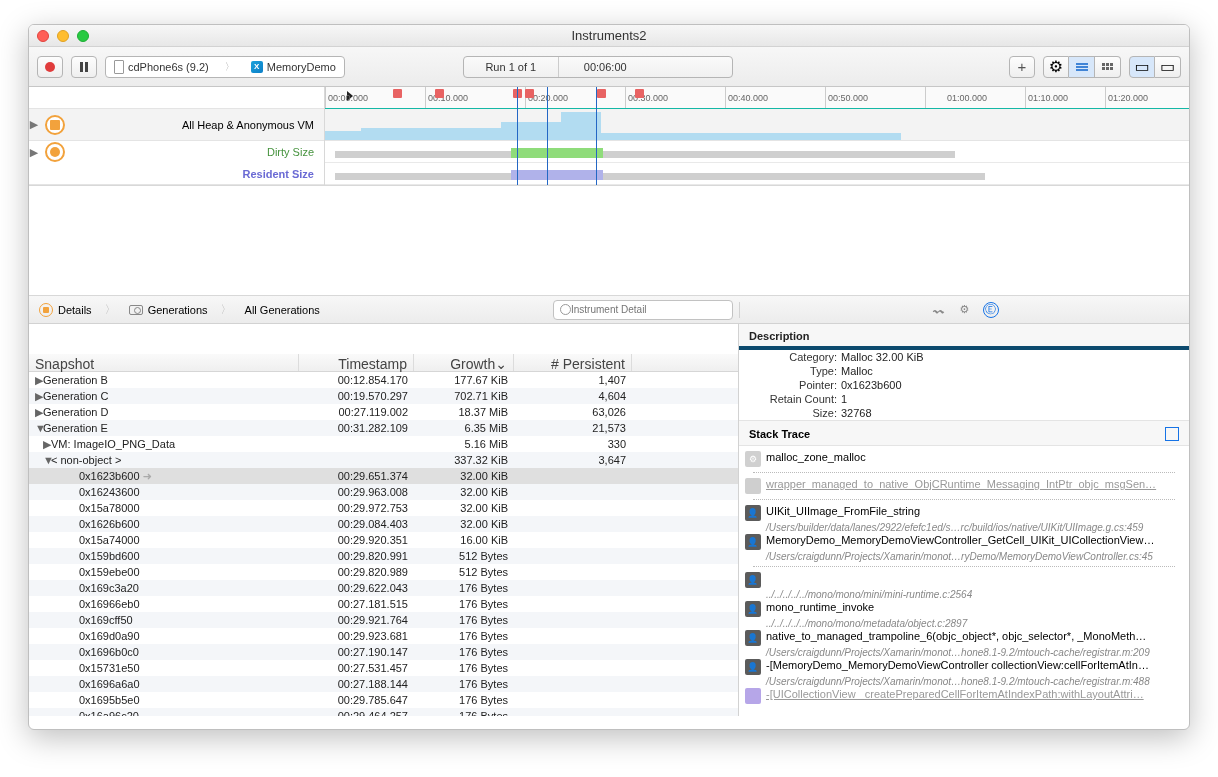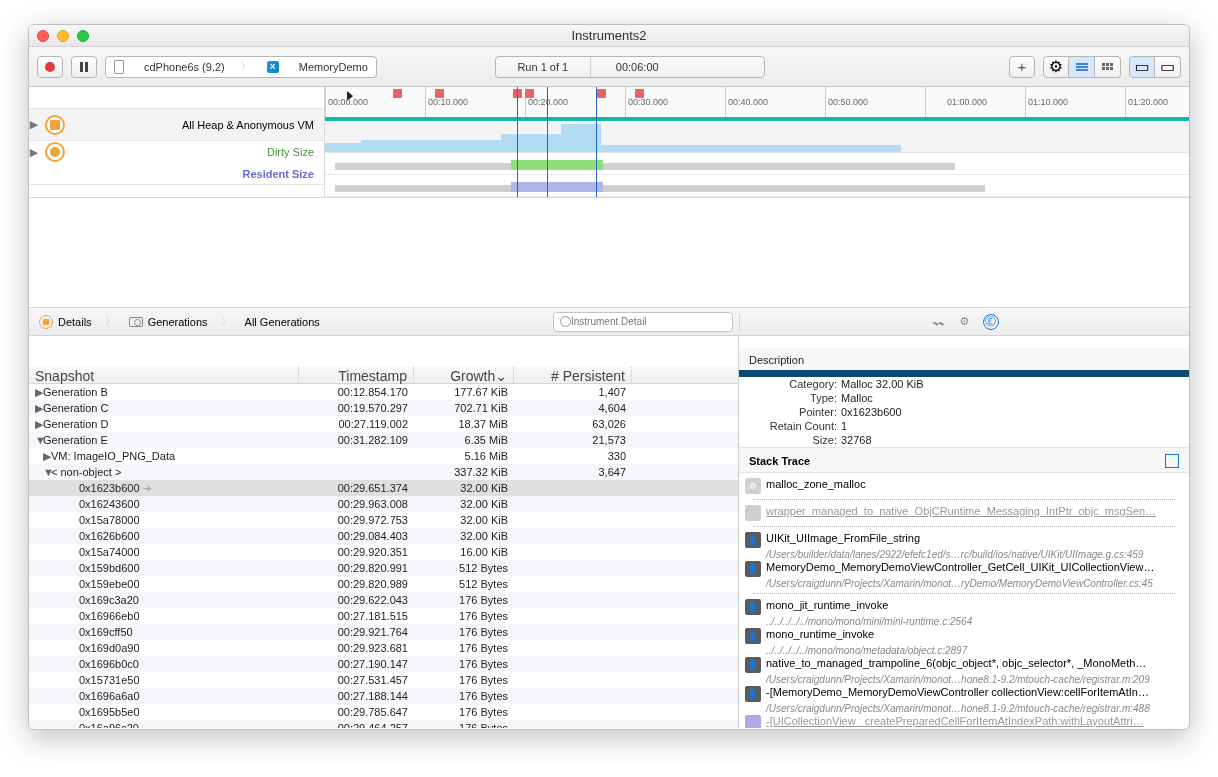--- a/index.html
+++ b/index.html
@@ -13,21 +13,21 @@
 .dot.red { background: #ff5f57; border:1px solid #e0443e; }
 .dot.yellow { background: #ffbd2e; border:1px solid #dfa123; }
 .dot.green { background: #28ca42; border:1px solid #1dad34; }
 .titlebar .title { position: absolute; left:0; right:0; text-align:center; font-size:13px; color:#333; pointer-events:none; }
 
 .toolbar { height: 40px; background: linear-gradient(#f7f7f7,#ececec); border-bottom:1px solid #c6c6c6; display:flex; align-items:center; padding:0 8px; gap:8px; }
 .btn { height: 22px; border:1px solid #b5b5b5; border-radius:4px; background:linear-gradient(#fdfdfd,#efefef); display:inline-flex; align-items:center; justify-content:center; padding:0 6px; font-size:11px; color:#333; cursor:pointer; }
 .btn.rec { width:26px; } .btn.rec .r { width:10px; height:10px; border-radius:50%; background:#e03c3c; }
 .btn.pause { width:26px; } .btn.pause .p { display:flex; gap:2px; } .btn.pause .p span{ width:3px; height:10px; background:#444; }
 .device-crumb { display:flex; align-items:center; border:1px solid #b5b5b5; border-radius:4px; height:22px; overflow:hidden; background:#fff; }
-.device-crumb .seg { padding:0 8px; font-size:11px; color:#333; display:flex; align-items:center; gap:20px; height:100%; }
+.device-crumb .seg { padding:0 8px; font-size:11px; color:#333; display:flex; align-items:center; gap:4px; height:100%; }
 .device-crumb .chev { color:#aaa; font-size:10px; }
 .device-icon { width:10px; height:14px; border:1px solid #999; border-radius:1px; }
 .app-icon { width:12px; height:12px; background:linear-gradient(135deg,#18a1db,#0e7fc7); border-radius:2px; display:flex; align-items:center; justify-content:center; color:#fff; font-size:8px; font-weight:bold; }
 
 .combined-status { flex:0 0 auto; margin-left:110px; width:270px; height:22px; border:1px solid #b5b5b5; border-radius:4px; background:linear-gradient(#fafafa,#f0f0f0); display:flex; align-items:center; font-size:11px; color:#333; }
 .combined-status .s1 { width:95px; border-right:1px solid #ccc; height:100%; display:flex; align-items:center; justify-content:center; }
 .combined-status .s2 { flex:1; padding-left:25px; }
 
 .toolbar-right { margin-left:auto; display:flex; gap:8px; }
 .square-btn { width:26px; height:22px; border:1px solid #b5b5b5; border-radius:4px; background:linear-gradient(#fdfdfd,#efefef); display:flex; align-items:center; justify-content:center; cursor:pointer; }
@@ -40,21 +40,21 @@
 .timeline-left .rowa { display:flex; align-items:center; height:22px; font-size:11px; padding-right:6px; }
 .timeline-left .rowa.main { height:32px; background:#f3f3f3; border-bottom:1px solid #e4e4e4; }
 .timeline-left .tri { width:10px; text-align:center; color:#777; cursor:pointer; }
 .timeline-left .badge { width:20px; height:20px; border-radius:50%; background:#fff; border:2px solid #f2a23c; margin:0 6px; display:flex; align-items:center; justify-content:center; }
 .timeline-left .badge .inner{ width:10px; height:10px; background:#f2a23c; border-radius:1px; }
 .timeline-left .lbl { flex:1; text-align:right; padding-right:4px; }
 .timeline-left .sublbl { color:#46933e; }
 .timeline-left .sublbl2 { color:#6a6ad4; }
 
 .timeline-right { flex:1; position:relative; overflow:hidden; }
-.ruler { height:34px; position:relative; border-bottom:4px solid #14b8a6; background:#fafafa; }
+.ruler { height:22px; position:relative; border-bottom:1px solid #14b8a6; background:#fafafa; }
 .ruler .tick { position:absolute; top:0; height:100%; border-left:1px solid #ccc; font-size:9px; color:#666; padding-left:2px; display:flex; align-items:center; }
 .ruler .flag { position:absolute; top:2px; width:9px; height:9px; background:#e86363; border-radius:1px; }
 .ruler .playhead{ position:absolute; top:4px; width:0; height:0; border-left:6px solid #222; border-top:5px solid transparent; border-bottom:5px solid transparent; }
 .track { height:32px; background:#f3f3f3; border-bottom:1px solid #e4e4e4; position:relative; }
 .tracksmall { height:22px; border-bottom:1px solid #e9e9e9; position:relative; background:#fff; }
 .area-fill { position:absolute; bottom:0; background:#b2dcf1; }
 .bar-green { position:absolute; bottom:4px; height:10px; background:#8fdc7a; }
 .bar-purple { position:absolute; bottom:4px; height:10px; background:#b0b2ea; }
 .bar-gray { position:absolute; bottom:4px; height:10px; background:#cfcfcf; }
 .sel-overlay { position:absolute; top:0; bottom:-140px; border-left:1px solid #2367c5; border-right:1px solid #2367c5; }
@@ -84,21 +84,21 @@
 .c1{ width:270px; } .c2{ width:115px; text-align:right;} .c3{ width:100px; text-align:right;} .c4{ width:118px; text-align:right;}
 .tbody { overflow-y:hidden; }
 .trow { display:flex; height:16px; font-size:11px; color:#222; align-items:center; }
 .trow:nth-child(even){ background:#f4f6f9; }
 .trow.sel { background:#dfdfdf; }
 .trow .c { padding:0 6px; }
 .disclose { display:inline-block; width:8px; text-align:center; color:#666; margin-right:0; }
 .indent1{ padding-left:14px !important; } .indent3{ padding-left:42px !important; }
 
 .side-pane { width:450px; overflow:hidden; font-size:11px; }
-.section-hdr { padding:6px 10px 4px; font-weight:normal; font-size:11px; color:#222; background:#f7f7f7; border-bottom:7px solid #0c4a6e;margin-top:12px; }
+.section-hdr { padding:6px 10px 4px; font-weight:bold; font-size:11px; color:#222; background:#f7f7f7; border-bottom:4px solid #0c4a6e; }
 .kv { display:flex; padding:1px 10px; font-size:11px; }
 .kv .k { width:92px; text-align:right; color:#333; padding-right:4px; }
 .kv .v { color:#222; }
 .dots-sep{ border:none; border-top:1px dotted #bbb; margin:4px 8px; }
 
 .stacktrace { padding:4px 6px; }
 .st-row { display:flex; align-items:flex-start; gap:5px; padding:1px 0; font-size:11px; }
 .st-ico { width:16px; height:16px; border-radius:2px; flex-shrink:0; display:flex; align-items:center; justify-content:center; font-size:9px; color:#fff; }
 .st-ico.sys{ background:#5b5b5b; } .st-ico.gear{ background:#d0d0d0; } .st-ico.gray{ background:#cfcfcf; color:#666;}
 .st-ico.purple{ background:#b6a6e8; }
@@ -201,21 +201,21 @@
       <div class="ruler">
         <div class="playhead" style="left:22px;"></div>
       <div class="tick" style="left: 0px;">00:00.000</div>
           <div class="tick" style="left: 100px;">00:10.000</div>
           <div class="tick" style="left: 200px;">00:20.000</div>
           <div class="tick" style="left: 300px;">00:30.000</div>
           <div class="tick" style="left: 400px;">00:40.000</div>
           <div class="tick" style="left: 500px;">00:50.000</div>
           <div class="tick" style="left: 600px; padding-left: 21px;">01:00.000</div>
           <div class="tick" style="left: 700px;">01:10.000</div>
-          <div class="tick" style="left: 800px;">01:20.000</div>
+          <div class="tick" style="left: 780px;">01:20.000</div>
           <div class="flag" style="left: 68px;"></div>
           <div class="flag" style="left: 110px;"></div>
           <div class="flag" style="left: 188px;"></div>
           <div class="flag" style="left: 200px;"></div>
           <div class="flag" style="left: 272px;"></div>
           <div class="flag" style="left: 310px;"></div>
         </div>
       <div class="track">
         <div class="area-fill" style="left:0;width:36px;height:9px;"></div>
         <div class="area-fill" style="left:36px;width:140px;height:12px;"></div>
@@ -460,21 +460,20 @@
           </div>
           <div class="st-sub">/Users/builder/data/lanes/2922/efefc1ed/s…rc/build/ios/native/UIKit/UIImage.g.cs:459</div>
           <div class="st-row">
             <div class="st-ico sys">👤</div>
             <div class="st-txt ">MemoryDemo_MemoryDemoViewController_GetCell_UIKit_UICollectionView…</div>
           </div>
           <div class="st-sub">/Users/craigdunn/Projects/Xamarin/monot…ryDemo/MemoryDemoViewController.cs:45</div>
           <hr class="dots-sep">
           <div class="st-row">
             <div class="st-ico sys">👤</div>
-            <div class="st-txt ">mono_jit_runtime_invoke</div>
           </div>
           <div class="st-sub">../../../../../mono/mono/mini/mini-runtime.c:2564</div>
           <div class="st-row">
             <div class="st-ico sys">👤</div>
             <div class="st-txt ">mono_runtime_invoke</div>
           </div>
           <div class="st-sub">../../../../../mono/mono/metadata/object.c:2897</div>
           <div class="st-row">
             <div class="st-ico sys">👤</div>
             <div class="st-txt ">native_to_managed_trampoline_6(objc_object*, objc_selector*, _MonoMeth…</div>

